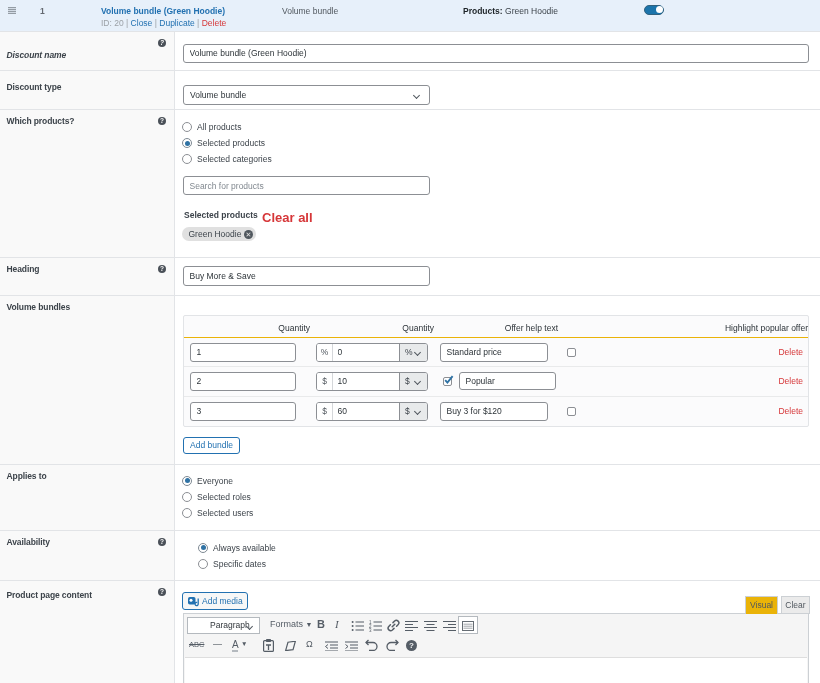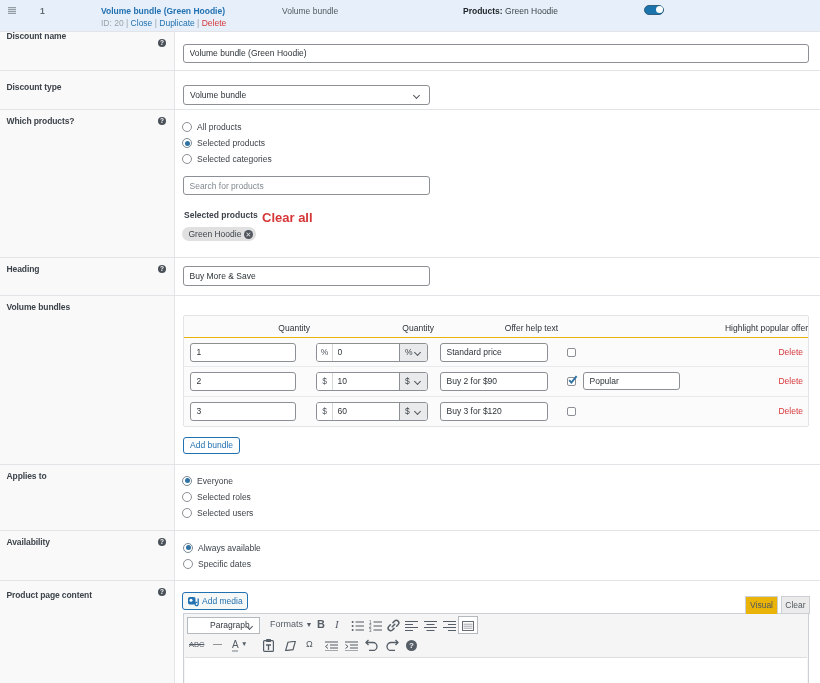--- a/index.html
+++ b/index.html
@@ -25,21 +25,21 @@
 .frow { display:flex; border-bottom:1px solid #e2e4e7; }
 .lbl { width:175px; flex:0 0 175px; border-right:1px solid #e2e4e7; background:#f9f9f9; position:relative; padding:7px 8px 0 6.5px; font-size:8.5px; line-height:9px; }
 .lbl span { font-weight:bold; color:#3c434a; letter-spacing:-0.1px; }
 .help { position:absolute; right:8px; top:7px; width:8px; height:8px; border-radius:50%; background:#4a5058; color:#f9f9f9; font-size:6.5px; font-weight:bold; text-align:center; line-height:8.5px; }
 .val { flex:1; position:relative; }
 
 input[type=text] { font-family:"Liberation Sans", sans-serif; font-size:8.5px; color:#2c3338; border:1px solid #8c8f94; border-radius:3px; padding:0 5.5px; background:#fff; }
 ::placeholder { color:#828990; opacity:1; }
 
 
-.r1 .lbl { padding-top:0; }
+.r1 .lbl { padding-top:19px;font-style:italic; }
 .r2 .lbl { padding-top:11.5px; }
 .r8 .lbl { padding-top:9.5px; }
 .r1 { height:39px; }
 .inp-name { position:absolute; left:8px; top:11.5px; width:626px; height:19px; }
 
 
 .r2 { height:39px; }
 .sel { position:absolute; left:8px; top:14px; width:247px; height:20px; border:1px solid #8c8f94; border-radius:3px; background:#fff; font-size:8.5px; line-height:18px; padding-left:6px; color:#2c3338; }
 .chev { width:7px; height:7px; display:inline-block; position:relative; }
 .chev::after { content:""; position:absolute; left:0; top:1px; width:4px; height:4px; border-right:1.3px solid #50575e; border-bottom:1.3px solid #50575e; transform:rotate(45deg); }
@@ -87,21 +87,21 @@
 .pinp { width:97px; height:18px; margin-left:7px; }
 .vdel { position:absolute; right:5px; font-size:8.5px; color:#d63638; }
 .addbundle { position:absolute; left:8px; top:141px; width:57px; height:17px; border:1px solid #2271b1; border-radius:3px; background:#fff; color:#2271b1; font-size:8.5px; text-align:center; line-height:15px; }
 
 
 .r6 { height:66px; }
 .radios6 { position:absolute; left:7px; top:7.5px; }
 
 
 .r7 { height:50px; }
-.radios7 { position:absolute; left:8px; top:8.5px; }
+.radios7 { position:absolute; left:23px; top:8.5px; }
 
 
 .r8 { height:103px; border-bottom:none; }
 .addmedia { position:absolute; left:7px; top:11px; width:66px; height:18px; border:1px solid #2271b1; border-radius:3px; background:#f6f7f7; color:#2271b1; font-size:8.5px; line-height:16px; padding-left:19px; white-space:nowrap; }
 .addmedia .mic { position:absolute; left:5px; top:3px; width:12px; height:11px; }
 .tabs { position:absolute; right:10px; top:15px; height:18px; font-size:8.5px; color:#50575e; }
 .tab { display:inline-block; height:18px; text-align:center; line-height:17px; border:1px solid #ccd0d4; background:#ebebeb; margin-left:3px; }
 .tabv { width:33px; }
 .tabc { width:29px; }
 .tab.active { background:#eab308; border-bottom:none; position:relative; z-index:2; height:18px; }
@@ -187,21 +187,20 @@
       </div>
       <div class="vrow">
         <div class="c1"><input type="text" class="qinp" value="2" style=""></div>
         <div class="c2">
             <div class="grp">
               <span class="pre">$</span>
               <input type="text" value="10" style="">
               <span class="gsel">$<span class="chev" style="position:absolute;right:5px;top:5px;"></span></span>
             </div>
           </div>
-        <div class="c3"><input type="text" class="oinp" value="Buy 2 for $90" style=""></div>
         <div class="c4">
             <span class="cb on">
               <svg width="9" height="9" viewBox="0 0 9 9">
                 <path d="M1.2 4.2 L3.4 6.6 L8.6 0.2" stroke="#2f72a4" stroke-width="1.9" fill="none"></path>
               </svg>
             </span>
             <input type="text" class="pinp" value="Popular" style="">
           </div>
         <div class="vdel">Delete</div>
       </div>

